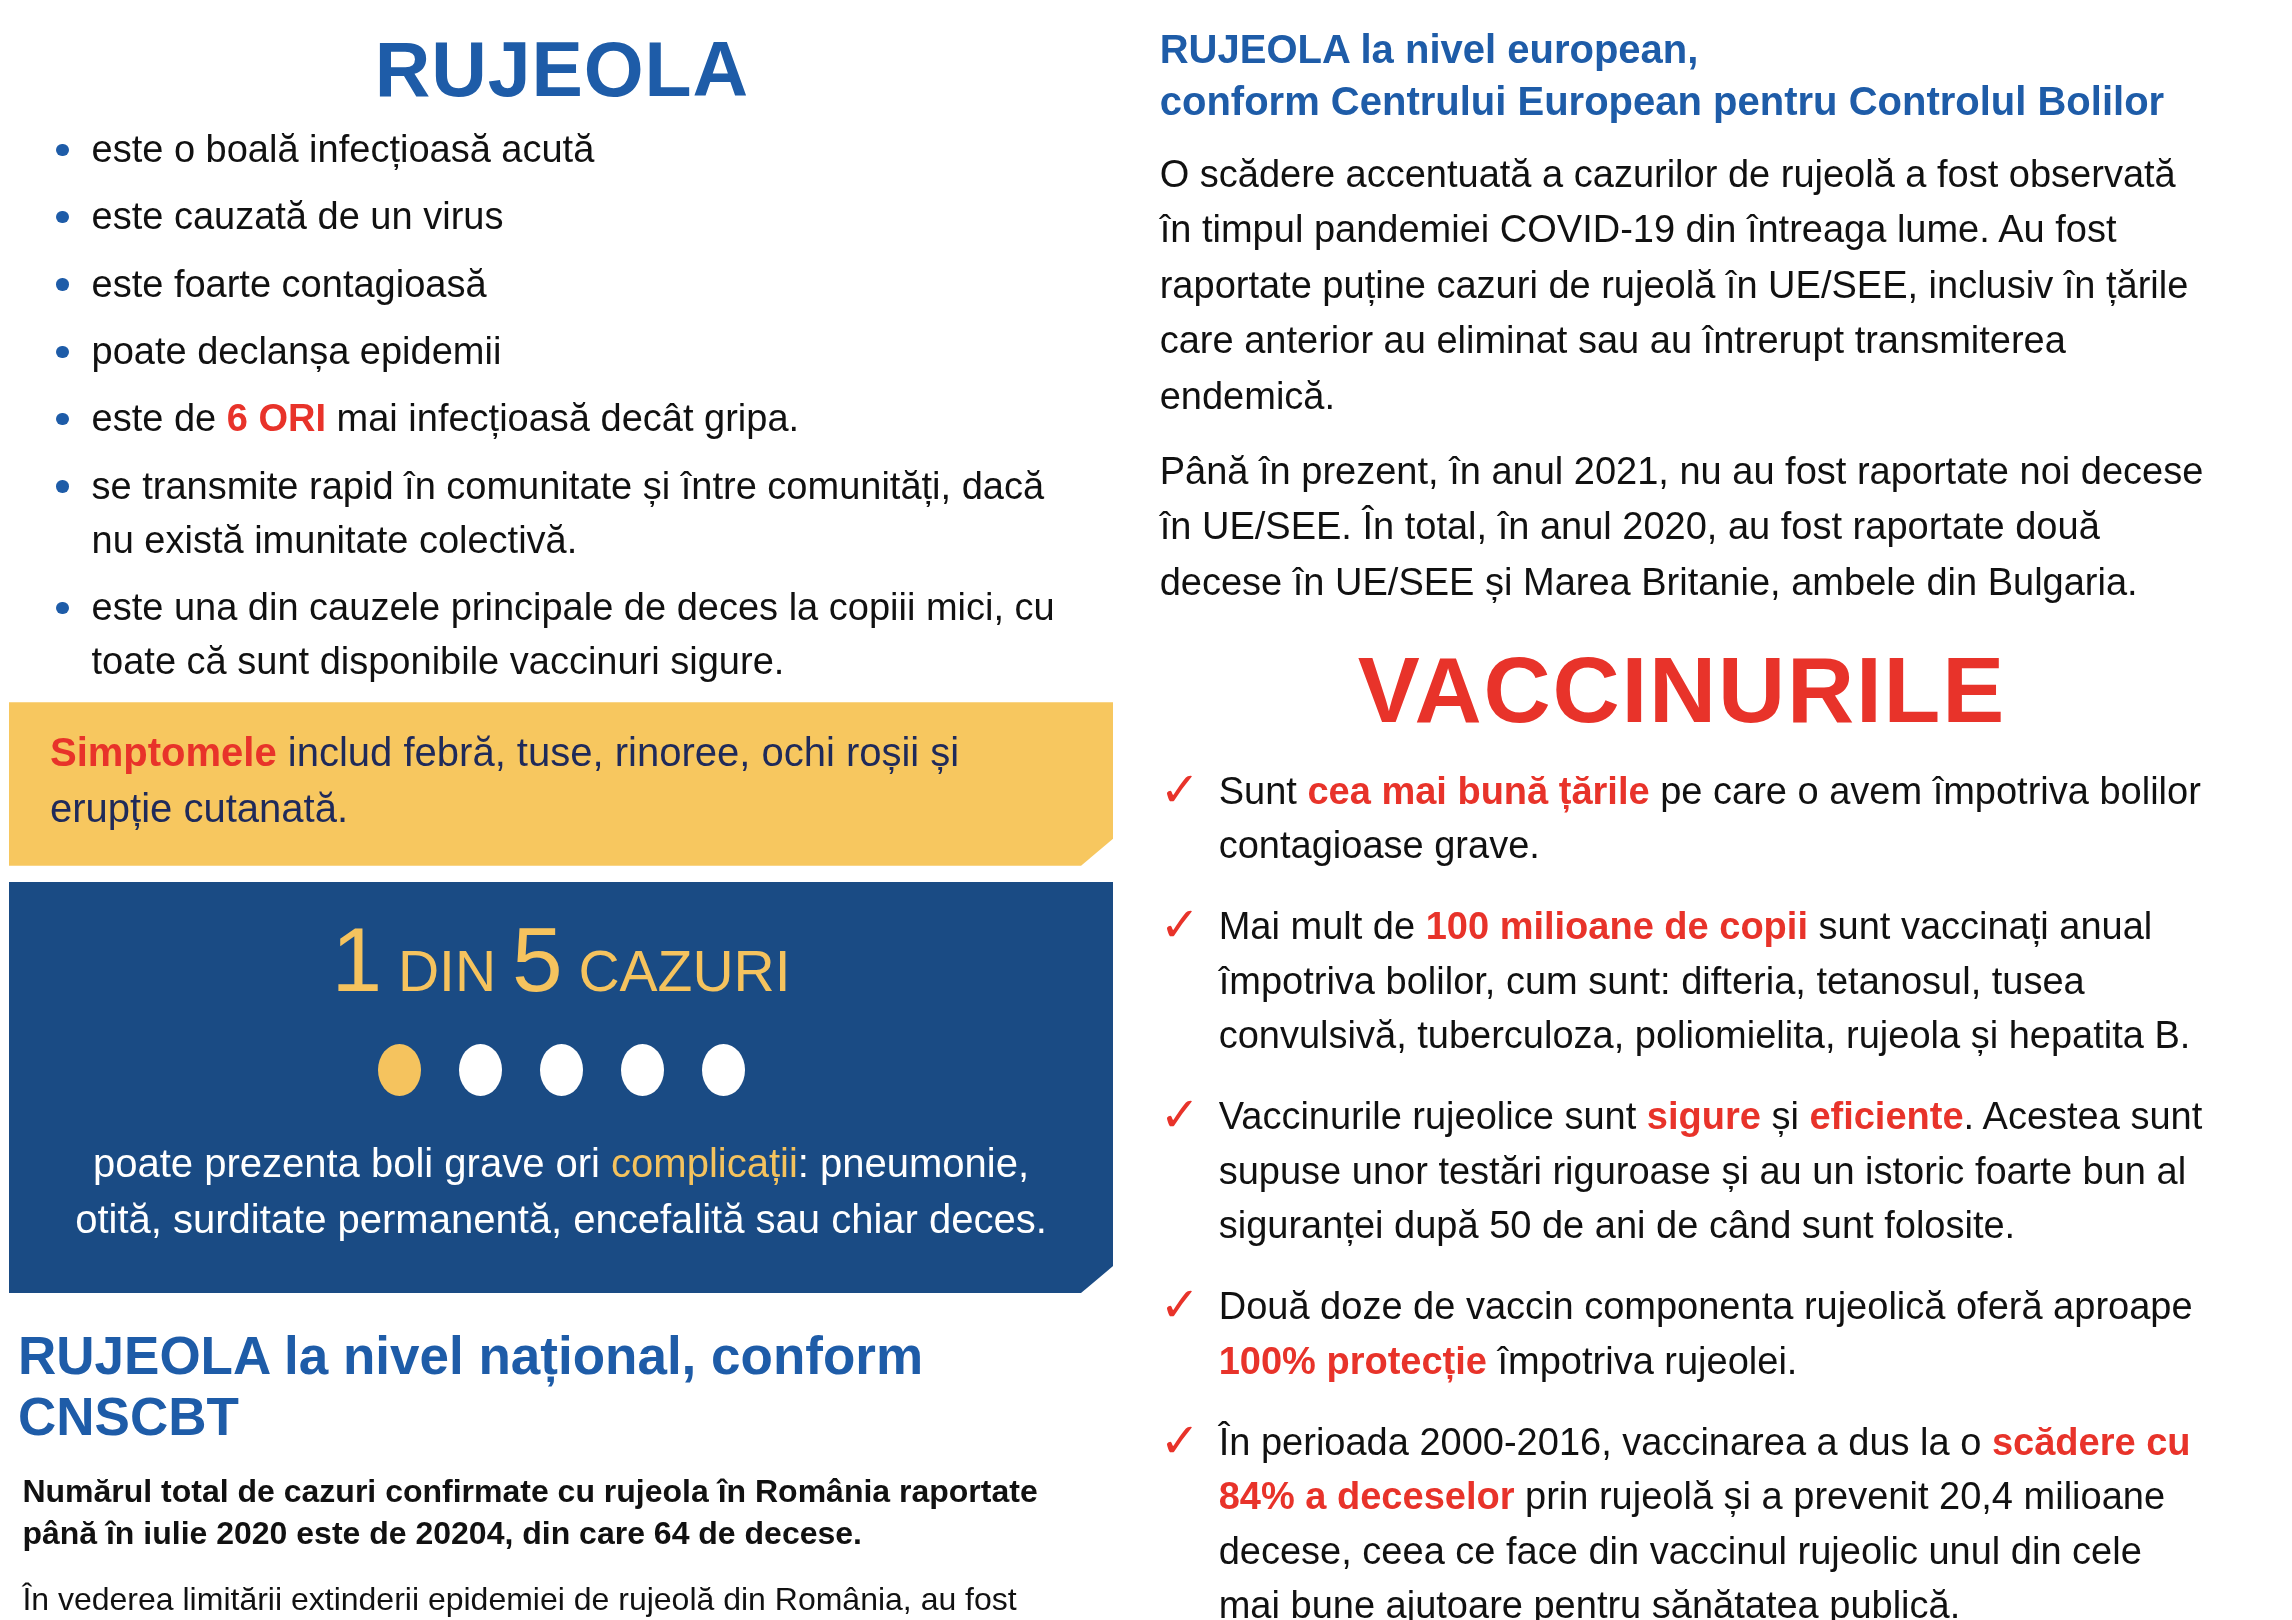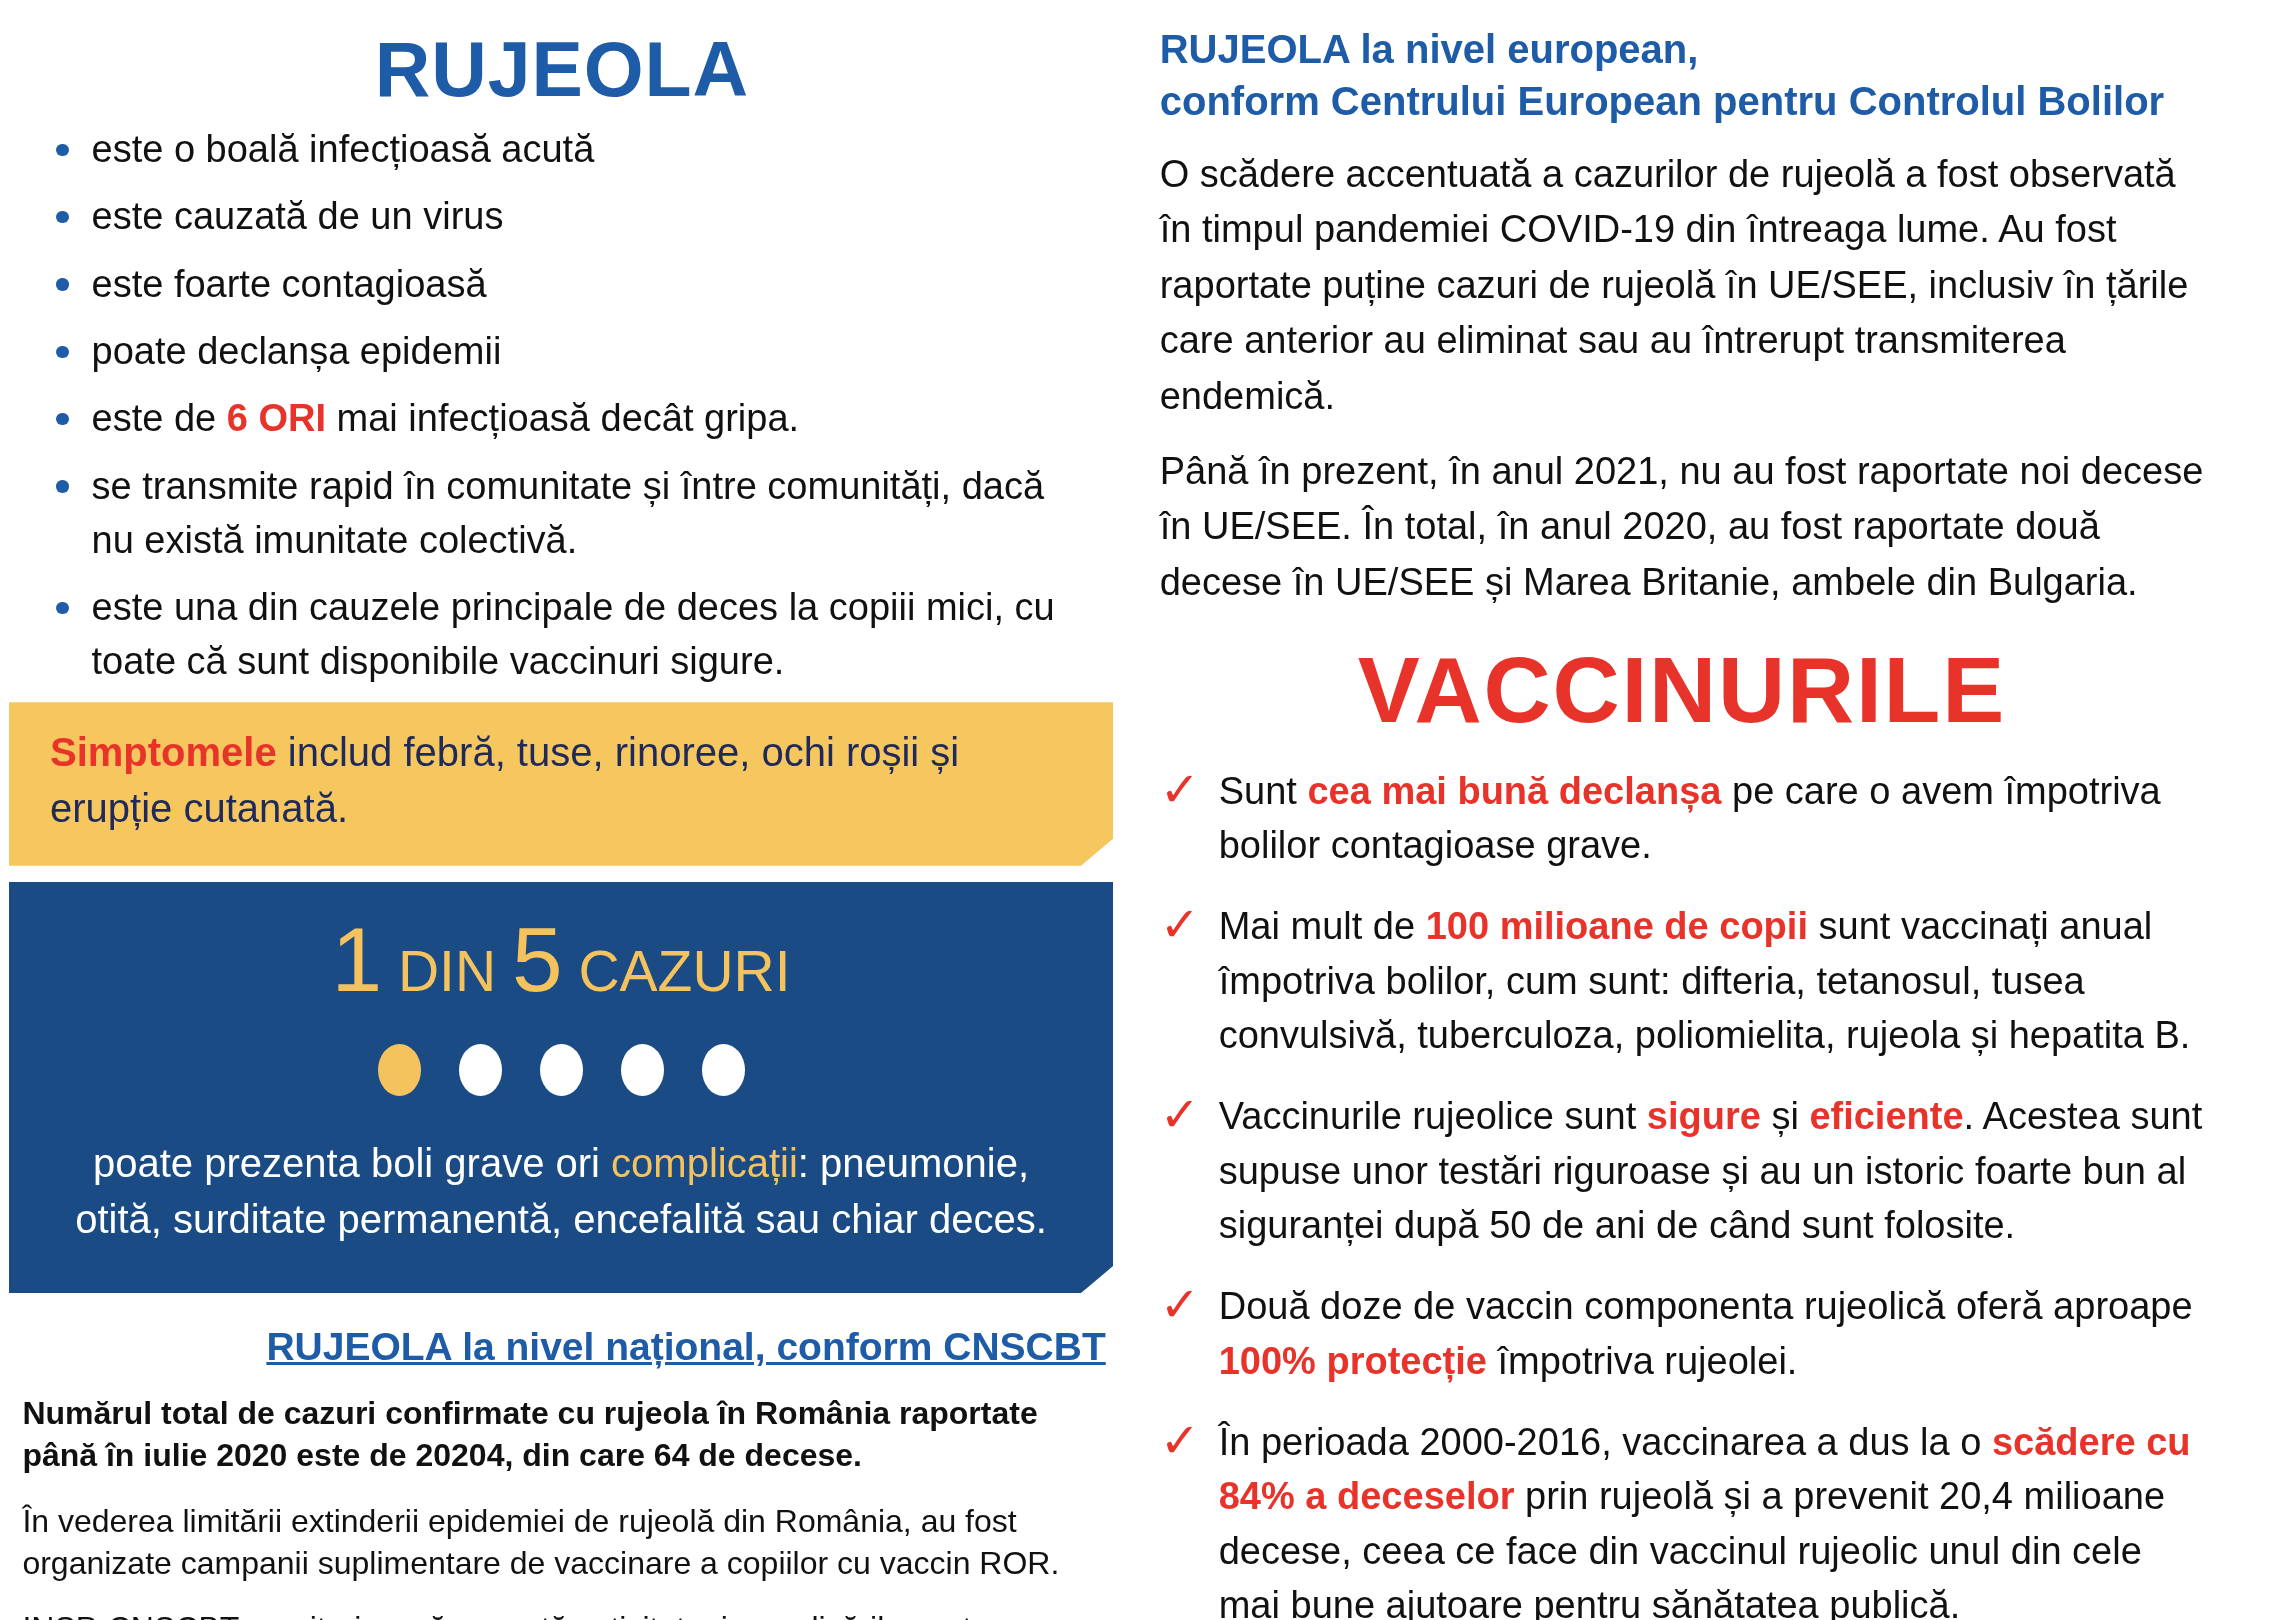--- a/index.html
+++ b/index.html
@@ -25,22 +25,22 @@
   .banner-blue{background:var(--banner-blue,#1a4b84);margin-top:16px;padding:27px 38px 36px 38px;color:#fff;}
   .statline{text-align:center;font-weight:normal;color:var(--gold,#f5c35e);margin-top:5.4px;line-height:1;}
   .statline .run-big{font-size:91px;}
   .statline .run-small{font-size:57px;}
   .dots{text-align:center;margin:39px 0 36px 0;}
   .dot{display:inline-block;width:43px;height:52px;border-radius:50%;margin:0 19px;}
   .dot-gold{background:var(--gold,#f5c35e);}
   .dot-white{background:#fff;}
   .stat-text{margin:10px;font-size:40px;line-height:1.4;color:#fff;text-align:center;}
 
-  .national-heading{margin:32px 18px 0 18px;text-align:right;font-size:39px;font-weight:bold;
-                    color:var(--heading-blue,#1e5ca8);text-decoration:underline;}
+  .national-heading{margin:32px 18px 0 18px;text-align:left;font-size:53px;font-weight:bold;
+                    color:var(--heading-blue,#1e5ca8);}
   .col-left p.nat{margin:23px 22.4px 0 22.4px;font-size:32px;line-height:1.32;}
   .col-left p.nat.bold{font-weight:bold;}
 
   
   .col-right{padding:0 45px 0 36px;}
   .euro-heading{margin:23px 0 0 0;font-size:40px;font-weight:bold;
                 line-height:1.3;color:var(--heading-blue,#1e5ca8);}
   .col-right p.euro{margin:19.7px 0 0 0;font-size:38px;line-height:1.46;}
   .vax-title{margin:27px 0 0 0;text-align:center;font-size:93px;font-weight:bold;
              color:var(--accent-red,#e8332a);letter-spacing:1.8px;}
@@ -110,21 +110,21 @@
       <span style="display:block">conform Centrului European pentru Controlul Bolilor</span>
     </h2>
     <p class="euro">O scădere accentuată a cazurilor de rujeolă a fost observată în timpul pandemiei COVID-19 din întreaga lume. Au fost raportate puține cazuri de rujeolă în UE/SEE, inclusiv în țările care anterior au eliminat sau au întrerupt transmiterea endemică.</p>
     <p class="euro">Până în prezent, în anul 2021, nu au fost raportate noi decese în UE/SEE. În total, în anul 2020, au fost raportate două decese în UE/SEE și Marea Britanie, ambele din Bulgaria.</p>
 
     <h1 class="vax-title">VACCINURILE</h1>
 
     <ul class="checks">
       <li>
           <span class="check">✓</span>
-          <span><span class="run-n">Sunt </span><span class="run-rb">cea mai bună declanșa</span><span class="run-n"> pe care o avem împotriva bolilor contagioase grave.</span></span>
+          <span><span class="run-n">Sunt </span><span class="run-rb">cea mai bună țările</span><span class="run-n"> pe care o avem împotriva bolilor contagioase grave.</span></span>
         </li>
       <li>
           <span class="check">✓</span>
           <span><span class="run-n">Mai mult de </span><span class="run-rb">100 milioane de copii</span><span class="run-n"> sunt vaccinați anual împotriva bolilor, cum sunt: difteria, tetanosul, tusea convulsivă, tuberculoza, poliomielita, rujeola și hepatita B.</span></span>
         </li>
       <li>
           <span class="check">✓</span>
           <span><span class="run-n">Vaccinurile rujeolice sunt </span><span class="run-rb">sigure</span><span class="run-n"> și </span><span class="run-rb">eficiente</span><span class="run-n">. Acestea sunt supuse unor testări riguroase și au un istoric foarte bun al siguranței după 50 de ani de când sunt folosite.</span></span>
         </li>
       <li>

